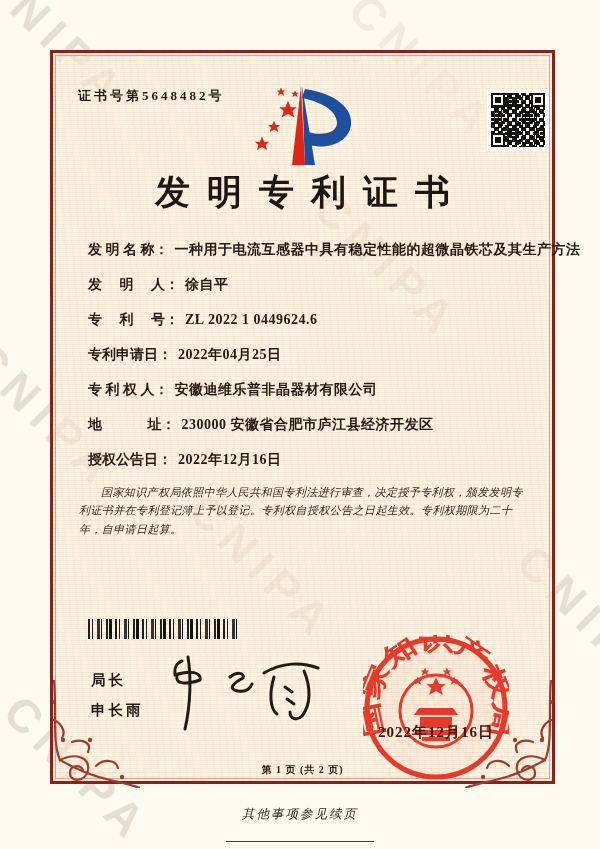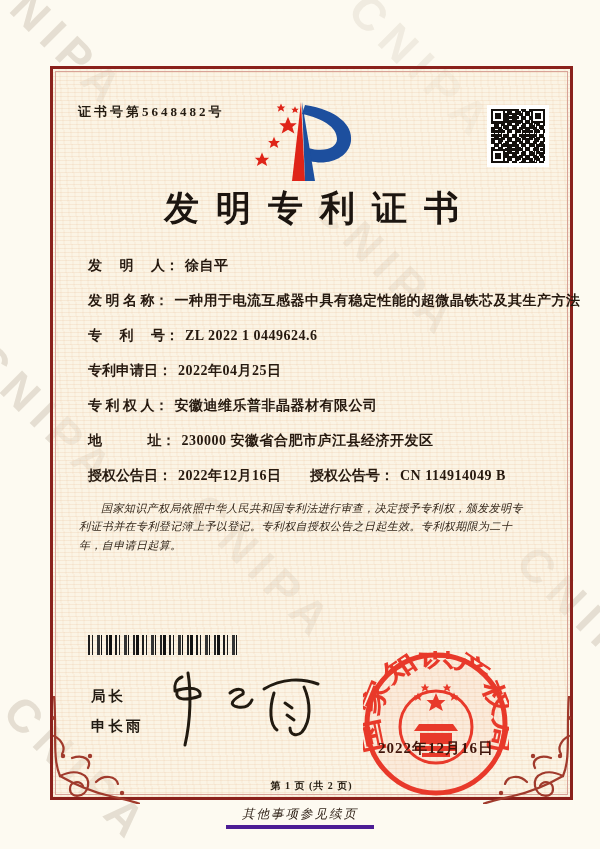--- a/index.html
+++ b/index.html
@@ -11,27 +11,26 @@
   }
   
   .wm-layer{position:absolute;inset:0;z-index:1;pointer-events:none;}
   .wm{
     position:absolute;font-family:"Liberation Sans","DejaVu Sans",sans-serif;
     font-weight:bold;font-size:46px;letter-spacing:9px;
     color:rgba(196,184,166,0.42);transform:rotate(45deg);white-space:nowrap;
   }
   
   .frame{
-    position:absolute;left:50px;top:66px;width:499px;height:728px;z-index:2;
+    position:absolute;left:50px;top:50px;width:499px;height:728px;z-index:2;
     border:3px solid #8a211c;
     background-color:rgba(250,238,219,0.55);
     background-image:
       repeating-linear-gradient(0deg, rgba(225,166,118,0.16) 0 1px, rgba(0,0,0,0) 1px 4px),
       repeating-linear-gradient(86deg, rgba(231,188,150,0.10) 0 2px, rgba(0,0,0,0) 2px 7px);
-    padding-left: 18px;
   }
   .frame-inner-line{position:absolute;inset:2px;border:1px solid #d8a398;pointer-events:none;}
   .flourish{position:absolute;width:92px;height:108px;z-index:4;}
   .flourish.left{left:-5px;bottom:-7px;}
   .flourish.right{right:-5px;bottom:-7px;transform:scaleX(-1);}
   
   .cert-no{
     position:absolute;left:25px;top:34px;
     font-size:13px;font-weight:bold;letter-spacing:3px;color:#241c12;
   }
@@ -92,21 +91,21 @@
   }
   
   .page-footer{
     position:absolute;left:0;top:710px;width:100%;text-align:center;
     font-size:10px;font-weight:bold;letter-spacing:1px;color:#2a2014;
   }
   .continuation{
     position:absolute;left:0;top:806px;width:100%;text-align:center;z-index:3;
     font-size:12.5px;font-style:italic;color:#32241a;letter-spacing:2px;
   }
-  .continuation span{border-bottom:4px solid #4c1d95;padding:0 16px 4px;text-align:right;}
+  .continuation span{border-bottom:1px solid #4c1d95;padding:0 16px 20px;text-align:right;}
 </style>
 </head>
 <body>
 
 <div class="wm-layer">
   <span class="wm" style="left:-38px;top:8px;">CNIPA</span>
   <span class="wm" style="left:295px;top:238px;">CNIPA</span>
   <span class="wm" style="left:-48px;top:388px;">CNIPA</span>
   <span class="wm" style="left:170px;top:540px;">CNIPA</span>
   <span class="wm" style="left:-15px;top:742px;">CNIPA</span>
@@ -170,40 +169,39 @@
     <use href="#star" transform="translate(25,46) scale(0.62)" fill="#df2418"></use>
     <use href="#star" transform="translate(39,29) scale(0.92)" fill="#df2418"></use>
     <use href="#star" transform="translate(32,11) scale(0.45)" fill="#df2418"></use>
     <use href="#star" transform="translate(46,13) scale(0.38)" fill="#df2418"></use>
   </svg>
 
   <div class="title">发明专利证书</div>
 
   <div class="fields">
     <div class="frow">
+      <span class="lab">发 明 名 称：</span><span class="val">一种用于电流互感器中具有稳定性能的超微晶铁芯及其生产方法</span>
+    </div>
+    <div class="frow">
       <span class="lab">发　 明　 人：</span><span class="val">徐自平</span>
-    </div>
-    <div class="frow">
-      <span class="lab">发 明 名 称：</span><span class="val">一种用于电流互感器中具有稳定性能的超微晶铁芯及其生产方法</span>
     </div>
     <div class="frow">
       <span class="lab">专　 利　 号：</span><span class="val">ZL 2022 1 0449624.6</span>
     </div>
     <div class="frow">
       <span class="lab">专利申请日：</span><span class="val">2022年04月25日</span>
     </div>
     <div class="frow">
       <span class="lab">专 利 权 人：</span><span class="val">安徽迪维乐普非晶器材有限公司</span>
     </div>
     <div class="frow">
       <span class="lab">地　　　 址：</span><span class="val">230000 安徽省合肥市庐江县经济开发区</span>
     </div>
     <div class="frow grant-row">
       <span><span class="lab">授权公告日：</span><span class="val">2022年12月16日</span></span>
-      <span class="grant2"><span class="lab">授权公告号：</span><span class="val">CN 114914049 B</span></span>
     </div>
   </div>
 
   <div class="paras">
     <p>国家知识产权局依照中华人民共和国专利法进行审查，决定授予专利权，颁发发明专利证书并在专利登记簿上予以登记。专利权自授权公告之日起生效。专利权期限为二十年，自申请日起算。</p>
   </div>
 
   <div class="barcode"></div>
 
   <div class="officer">

